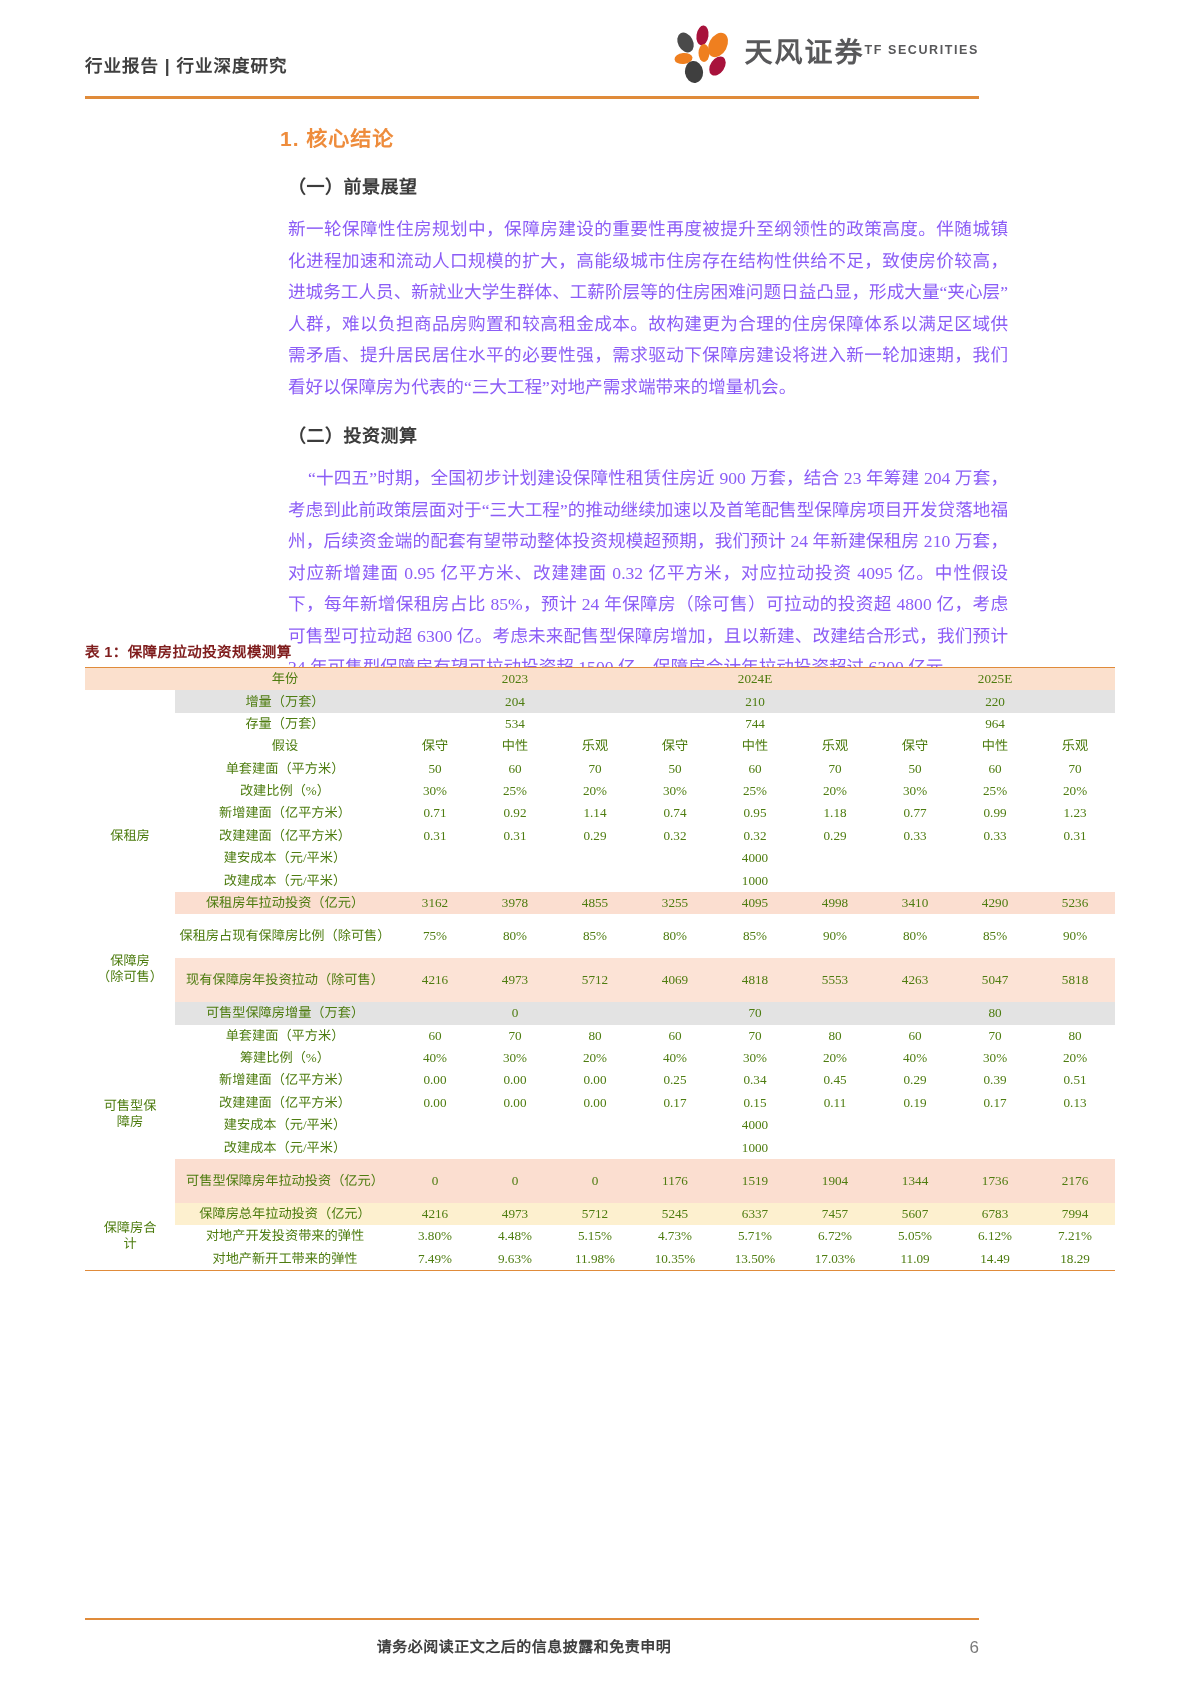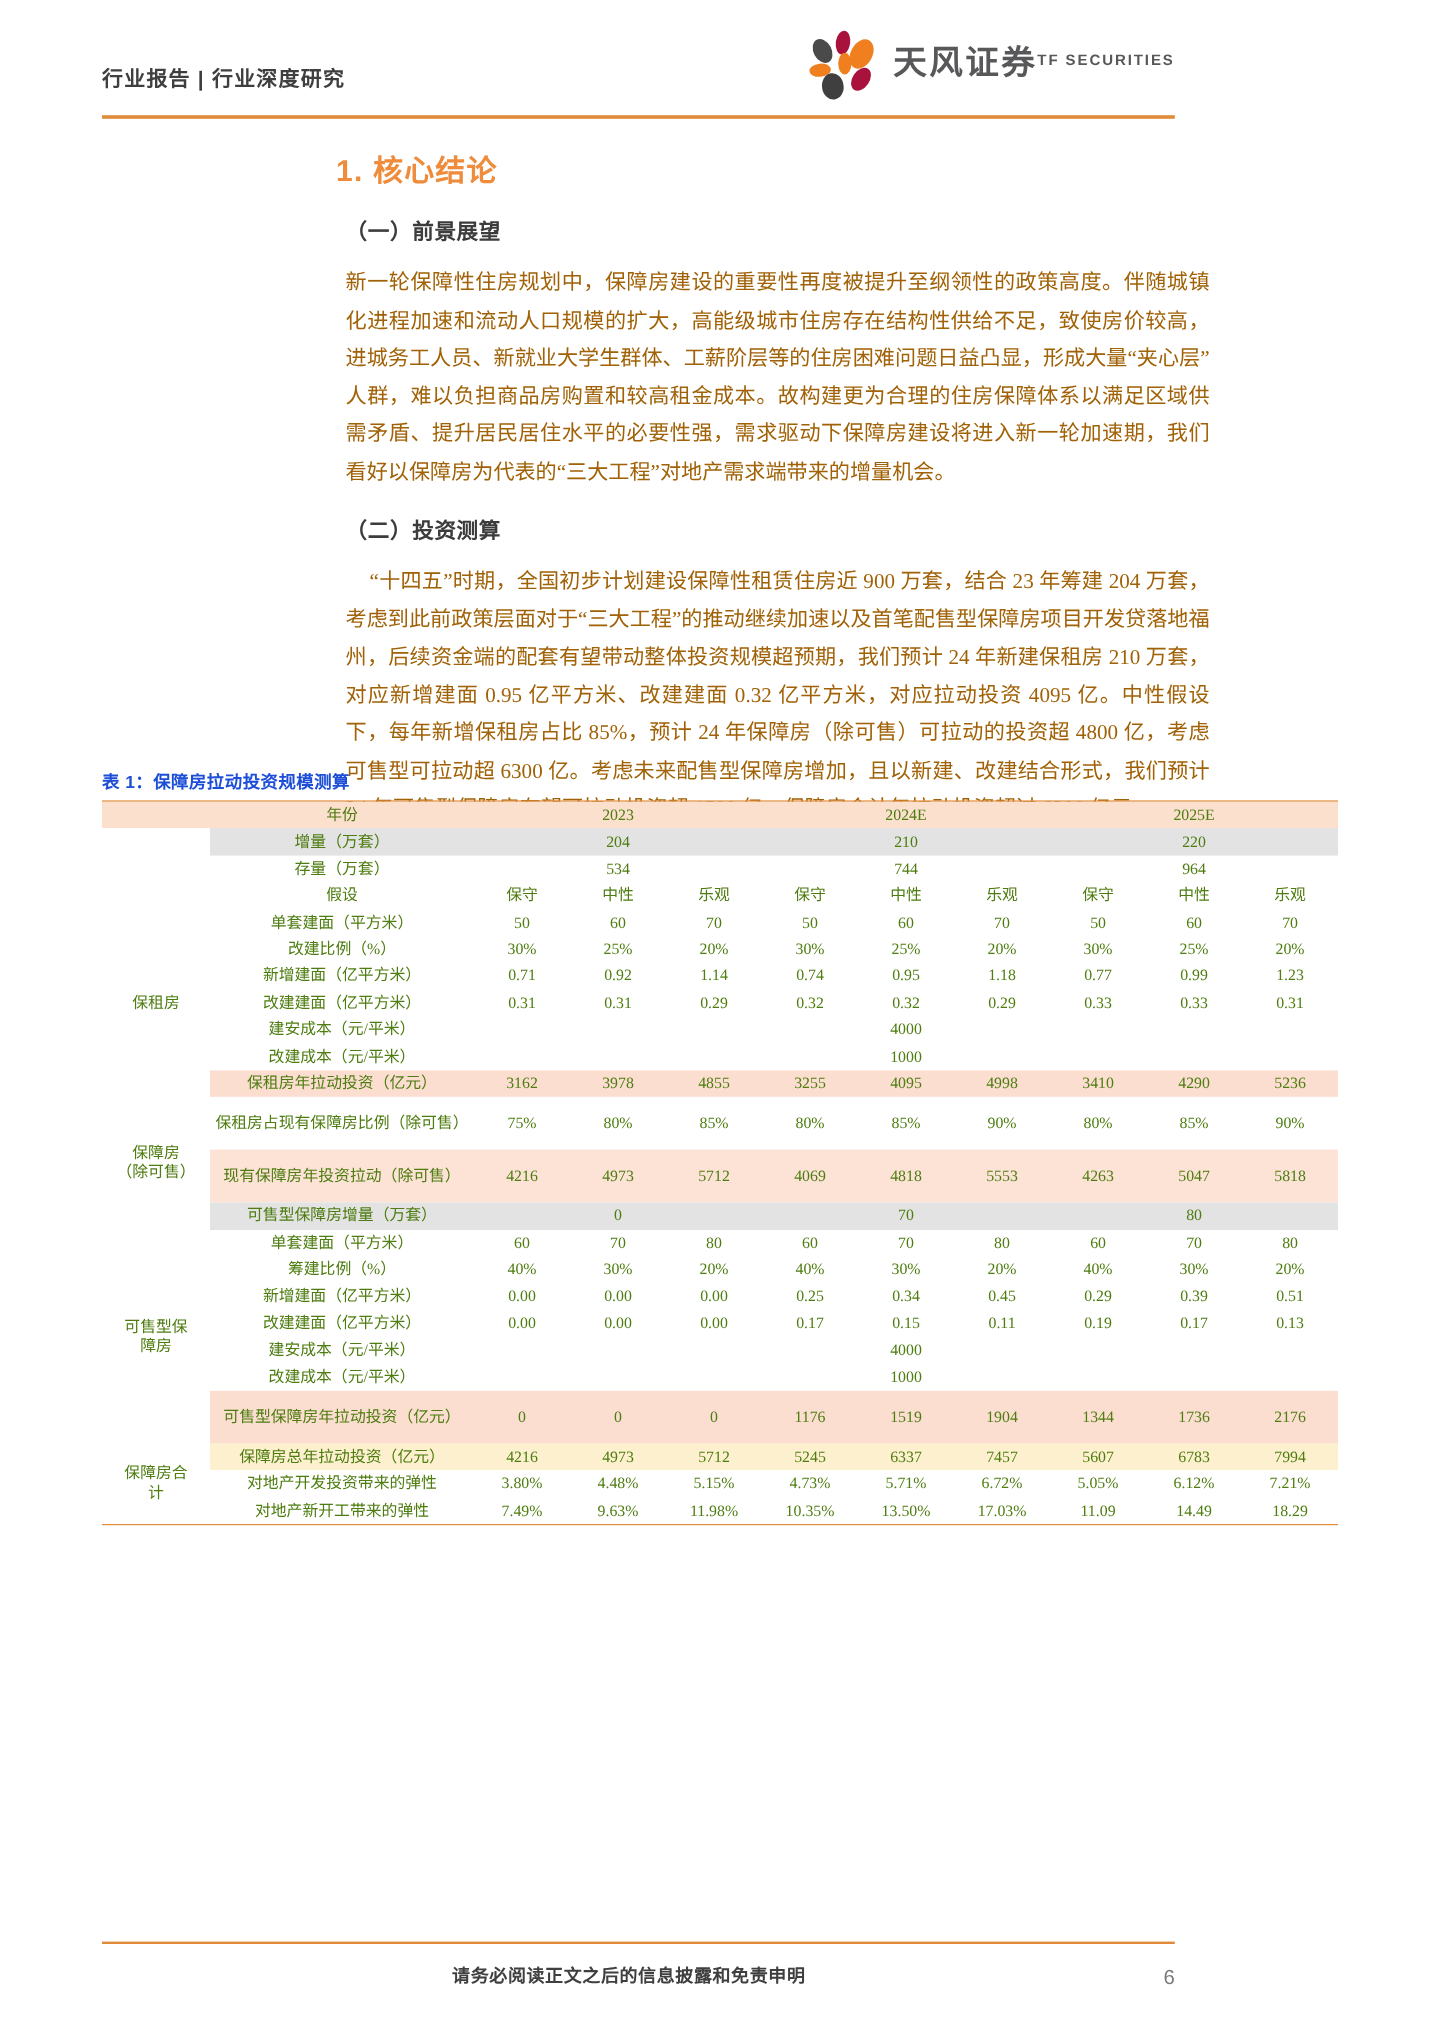--- a/index.html
+++ b/index.html
@@ -82,39 +82,39 @@
     background: #e08b3a;
   }
 
   
   .content {
     padding-top: 14px;
     padding-left: 195px;
   }
   .sec-title {
     font-family: "Liberation Sans", "DejaVu Sans", sans-serif;
-    font-size: 25px;
+    font-size: 21px;
     font-weight: bold;
     color: #ee8c3c;
     letter-spacing: 1px;
     margin: 12px 0 20px 0;
   }
   .sub-title {
     font-family: "Liberation Sans", "DejaVu Sans", sans-serif;
     font-size: 18px;
     font-weight: bold;
     color: #3c3c3c;
     letter-spacing: 0.5px;
     margin: 0 0 16px 0;
     padding-left: 8px;
   }
   .para {
     font-size: 17.6px;
     line-height: 31.5px;
-    color: #a16207;
+    color: #8b5cf6;
     text-align: justify;
     text-justify: inter-ideograph;
     margin: 0 0 18px 0;
     padding-left: 8px;
     width: 720px;
     text-indent: 0;
   }
   .para-indent {
     text-indent: 20px;
   }
@@ -123,21 +123,21 @@
   .table-block {
     position: absolute;
     left: 85px;
     top: 640px;
     width: 1030px;
   }
   .table-caption {
     font-family: "Liberation Sans", "DejaVu Sans", sans-serif;
     font-size: 14.5px;
     font-weight: bold;
-    color: #1d4ed8;
+    color: #7f1d1d;
     letter-spacing: 0.4px;
     margin-bottom: 6px;
   }
   table.data {
     border-collapse: collapse;
     width: 1030px;
     table-layout: fixed;
     font-family: "Liberation Serif", "DejaVu Serif", serif;
     font-size: 13.2px;
     color: #4d7c0f;

